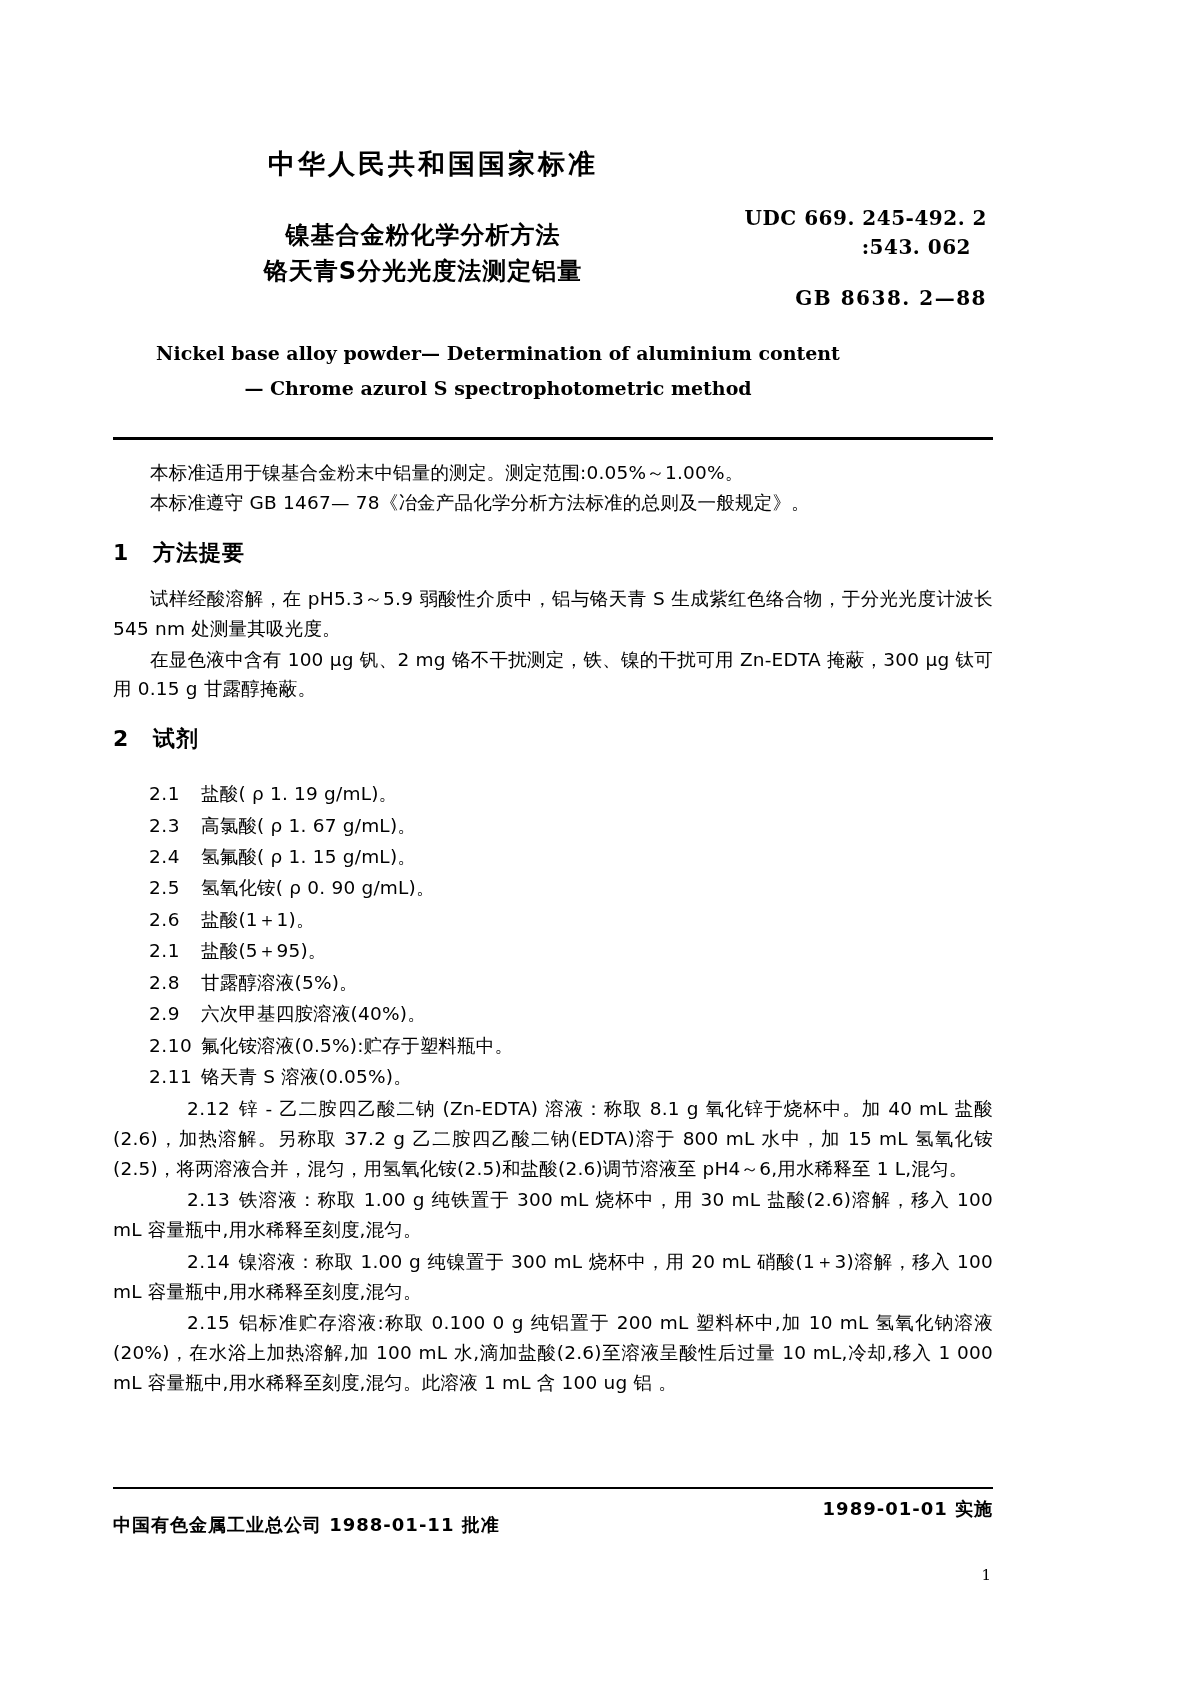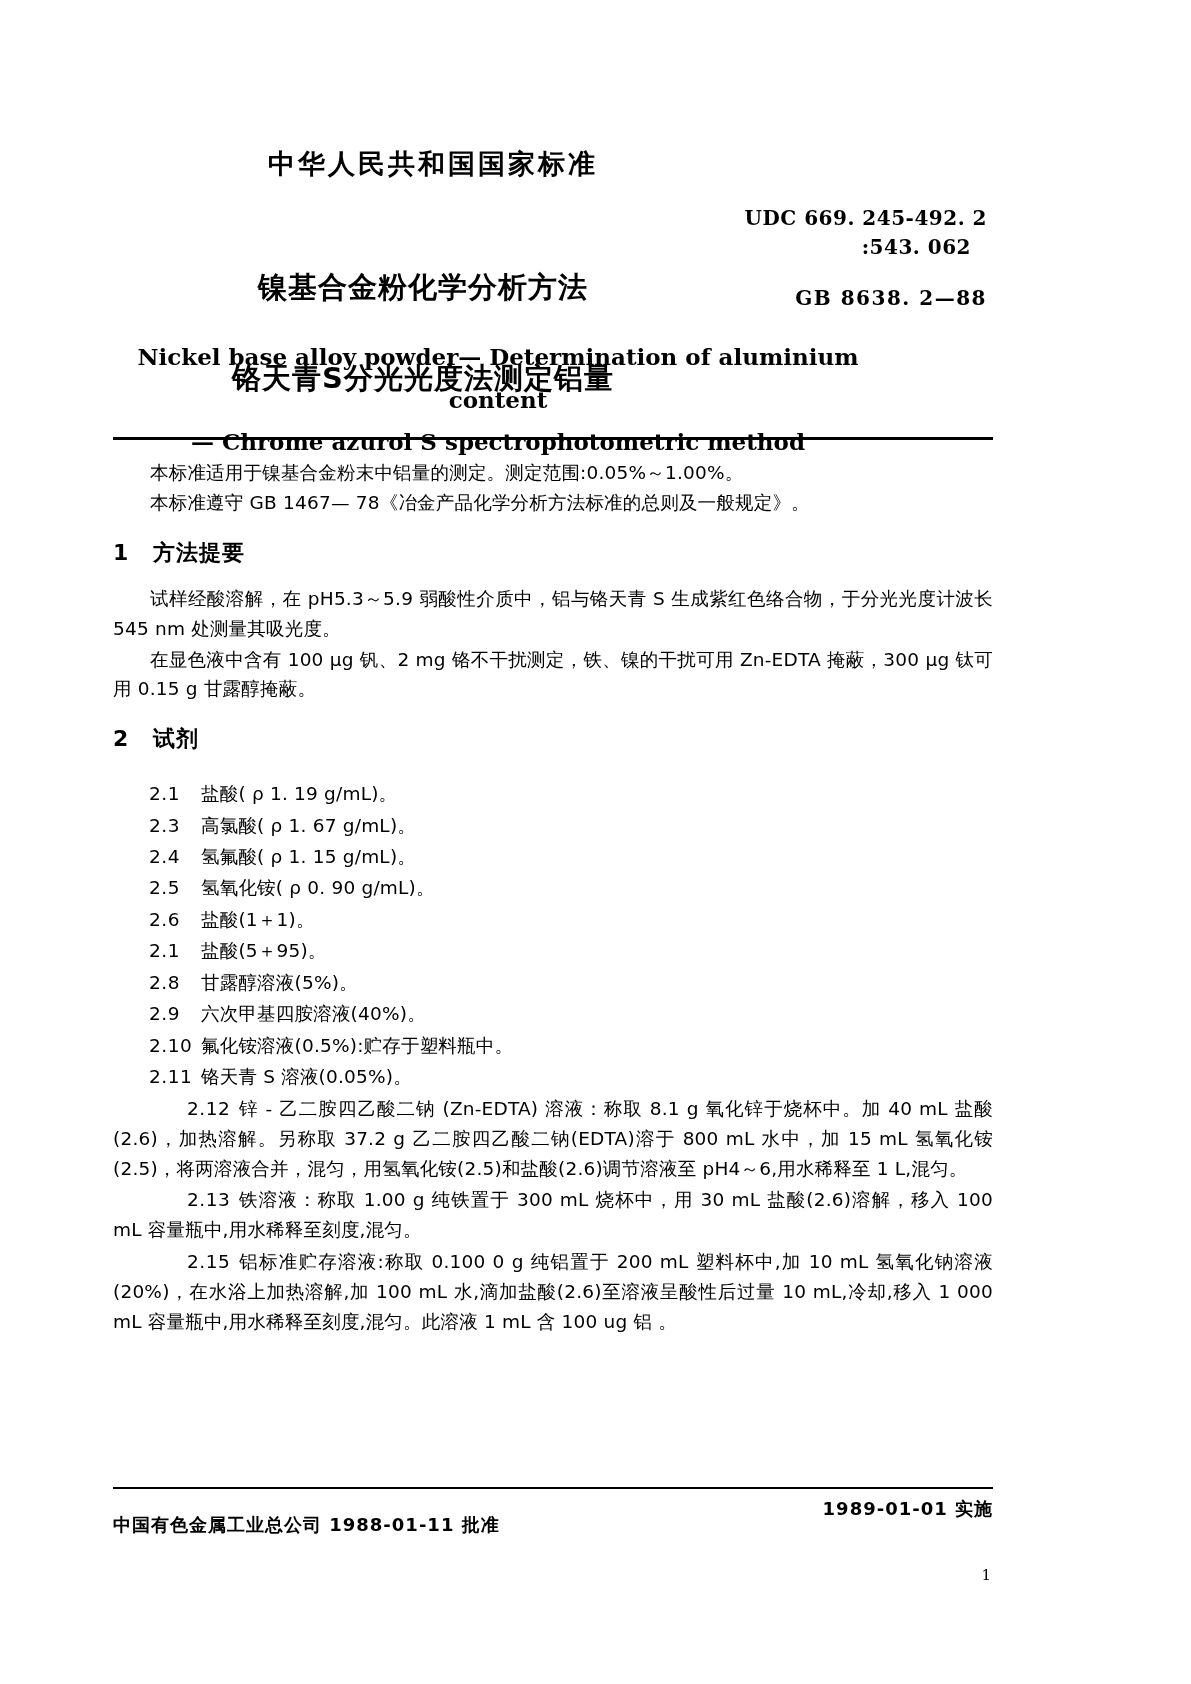--- a/index.html
+++ b/index.html
@@ -42,26 +42,25 @@
     margin-left: 155px;
   }
   .title-block {
     position: absolute;
     left: 0;
     top: 72px;
     width: 620px;
     text-align: center;
   }
   .main-title {
-    font-size: 29px;
+    font-size: 24px;
     font-weight: bold;
     letter-spacing: 1px;
     line-height: 1.48;
     white-space: nowrap;
-    margin-top: 48px;
   }
   .code-block {
     position: absolute;
     right: 6px;
     top: 58px;
     width: 260px;
     font-family: "DejaVu Serif", "Liberation Serif", serif;
     font-size: 20px;
     font-weight: bold;
     text-align: right;
@@ -78,21 +77,21 @@
     letter-spacing: 1.5px;
   }
   .eng-block {
     position: absolute;
     left: 0;
     top: 190px;
     width: 770px;
     text-align: center;
     font-family: "DejaVu Serif", "Liberation Serif", serif;
     font-weight: bold;
-    font-size: 23px;
+    font-size: 19px;
     line-height: 1.85;
   }
 
   
   .rule {
     position: absolute;
     left: 0;
     top: 437px;
     width: 880px;
     border-top: 3px solid #000;
@@ -260,20 +259,23 @@
         <span class="inum">2.11</span><span>铬天青 S 溶液(0.05%)。</span>
       </p>
 
       <p class="item block">
         <span class="inum">2.12</span><span>锌 - 乙二胺四乙酸二钠 (Zn-EDTA) 溶液：称取 8.1 g 氧化锌于烧杯中。加 40 mL 盐酸(2.6)，加热溶解。另称取 37.2 g 乙二胺四乙酸二钠(EDTA)溶于 800 mL 水中，加 15 mL 氢氧化铵(2.5)，将两溶液合并，混匀，用氢氧化铵(2.5)和盐酸(2.6)调节溶液至 pH4～6,用水稀释至 1 L,混匀。</span>
       </p>
       <p class="item block">
         <span class="inum">2.13</span><span>铁溶液：称取 1.00 g 纯铁置于 300 mL 烧杯中，用 30 mL 盐酸(2.6)溶解，移入 100 mL 容量瓶中,用水稀释至刻度,混匀。</span>
       </p>
       <p class="item block">
+        <span class="inum">2.14</span><span>镍溶液：称取 1.00 g 纯镍置于 300 mL 烧杯中，用 20 mL 硝酸(1＋3)溶解，移入 100 mL 容量瓶中,用水稀释至刻度,混匀。</span>
+      </p>
+      <p class="item block">
         <span class="inum">2.15</span><span>铝标准贮存溶液:称取 0.100 0 g 纯铝置于 200 mL 塑料杯中,加 10 mL 氢氧化钠溶液(20%)，在水浴上加热溶解,加 100 mL 水,滴加盐酸(2.6)至溶液呈酸性后过量 10 mL,冷却,移入 1 000 mL 容量瓶中,用水稀释至刻度,混匀。此溶液 1 mL 含 100 ug 铝 。</span>
       </p>
 
     </div>
 
     <div class="footer-rule"></div>
     <div class="footer">
       <span class="footer-left">中国有色金属工业总公司 1988-01-11 批准</span>
       <span class="footer-right">1989-01-01 实施</span>
     </div>

